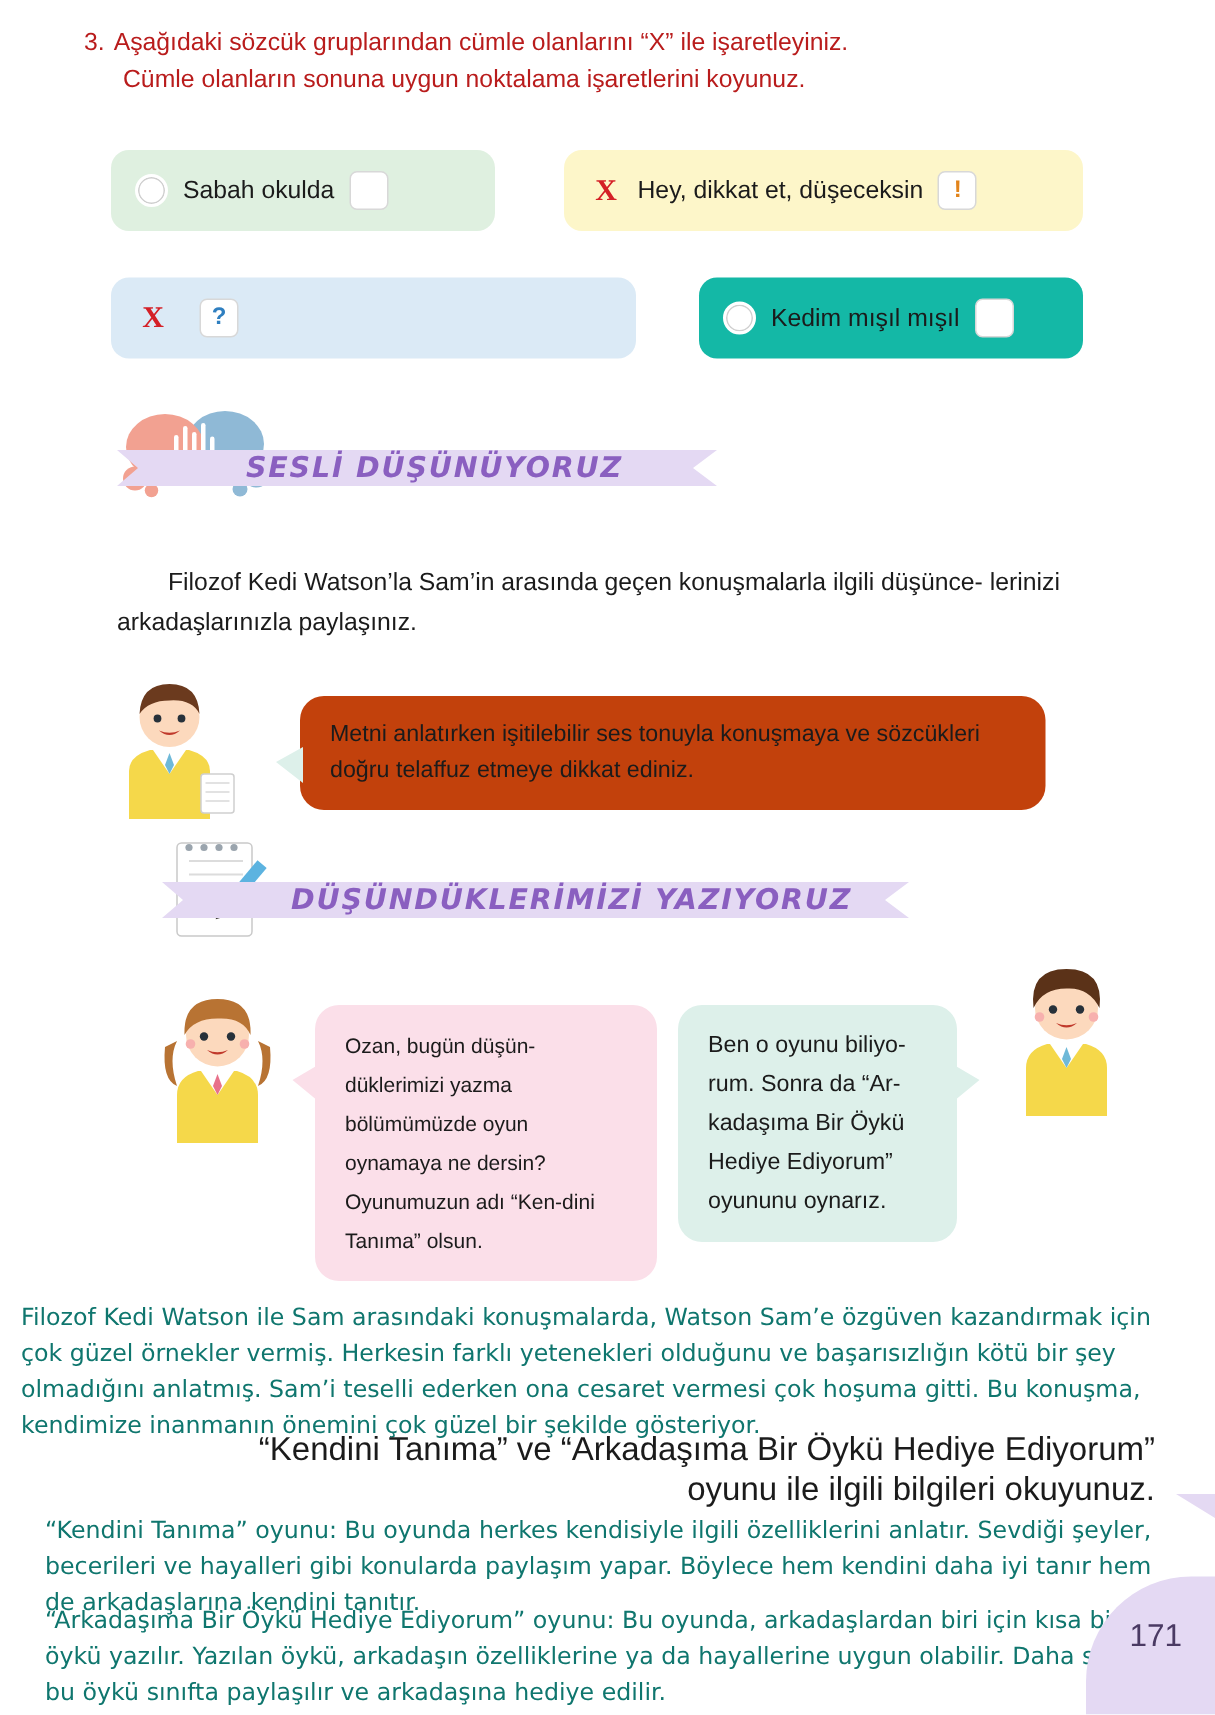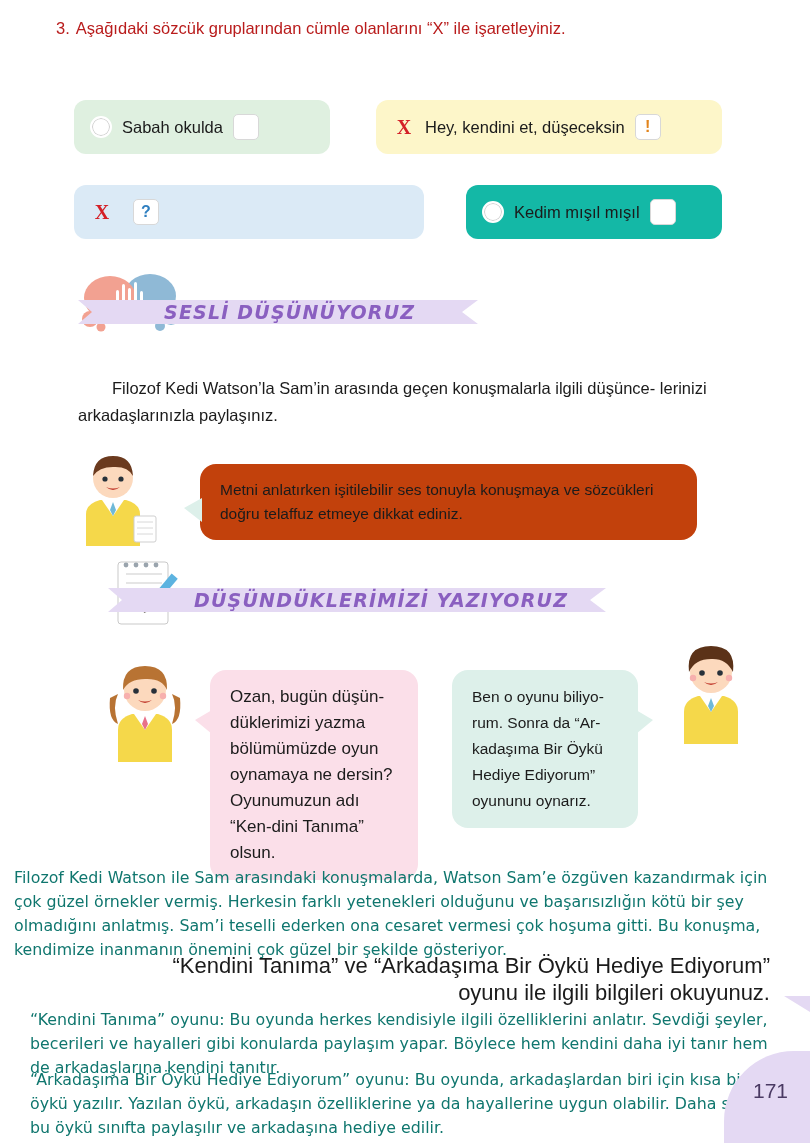--- a/index.html
+++ b/index.html
@@ -144,23 +144,23 @@
   }
   #bubble-tip::after {
     left: -16px; top: 34px;
     border-top: 10px solid transparent;
     border-bottom: 14px solid transparent;
     border-right: 18px solid #ddf0ea;
   }
 
   #bubble-girl {
     left: 210px; top: 670px;
-    width: 208px;
+    width: 228px;
     background: #fbdfe9;
-    font-size: 17px;
+    font-size: 14px;
     line-height: 26px;
   }
   #bubble-girl::after {
     left: -15px; top: 40px;
     border-top: 10px solid transparent;
     border-bottom: 14px solid transparent;
     border-right: 17px solid #fbdfe9;
   }
   #bubble-boy {
     left: 452px; top: 670px;
@@ -223,31 +223,32 @@
   
   .figure { position: absolute; }
 </style>
 </head>
 <body>
 
 <div class="q-block">
   <div class="q-line first">
     <span class="q-num">3.</span><span>Aşağıdaki sözcük gruplarından cümle olanlarını “X” ile işaretleyiniz.</span>
   </div>
+  <div class="q-line second">Cümle olanların sonuna uygun noktalama işaretlerini koyunuz.</div>
 </div>
 
 <div class="card" id="card-1">
   <span class="mark-circle"></span>
   <span>Sabah okulda</span>
   <span class="punct-box empty"></span>
 </div>
 
 <div class="card" id="card-2">
   <span class="mark-x">X</span>
-  <span>Hey, kendini et, düşeceksin</span>
+  <span>Hey, dikkat et, düşeceksin</span>
   <span class="punct-box">!</span>
 </div>
 
 <div class="card" id="card-3">
   <span class="mark-x">X</span>
   <span class="punct-box">?</span>
 </div>
 
 <div class="card" id="card-4">
   <span class="mark-circle"></span>

